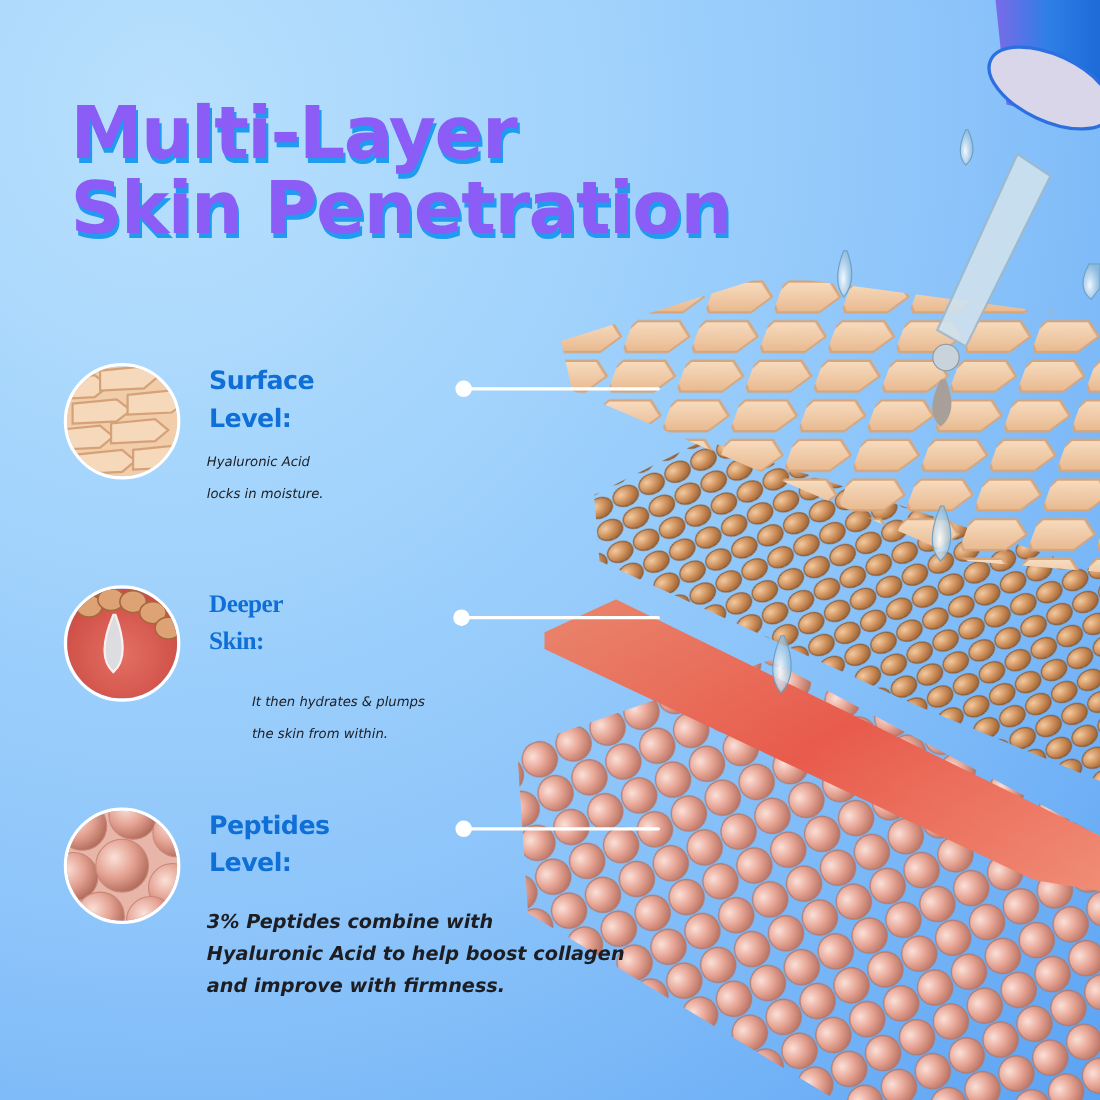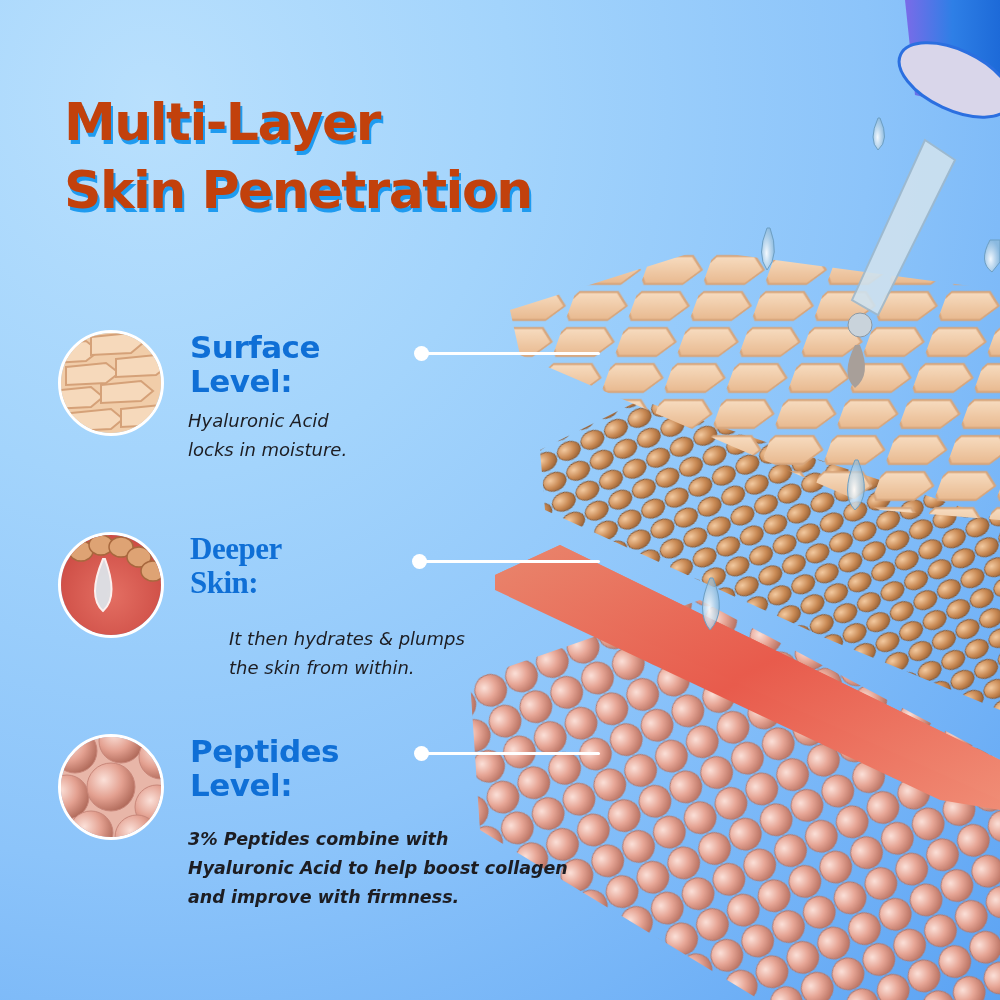--- a/index.html
+++ b/index.html
@@ -1,29 +1,29 @@
 <!DOCTYPE html>
 <html><head>
 <meta charset="utf-8">
 <style>
   html, body { margin:0; padding:0; }
   body { width:1000px; height:1000px; overflow:hidden; position:relative;
     font-family:"DejaVu Sans", sans-serif;
     background: radial-gradient(ellipse at 15% 10%, #b9e0fd 0%, #a3d4fc 30%, #8cc4fa 60%, #6fb0f6 85%, #5aa2f3 100%); }
   .title { position:absolute; left:64px; top:88px; margin:0; font-family:"DejaVu Sans", sans-serif;
-    font-weight:bold; font-size:52px; line-height:68px; color:#c2410c; letter-spacing:-1.5px;
+    font-weight:bold; font-size:66px; line-height:68px; color:#8b5cf6; letter-spacing:-1.5px;
     text-shadow: 2px 4px 0 #1f9bf0; }
   .title span { display:block; }
   .section { position:absolute; left:58px; }
   .thumb { position:absolute; left:0; width:106px; height:106px; border-radius:50%;
     border:3px solid #ffffff; box-sizing:border-box; overflow:hidden; }
-  .heading { position:absolute; left:132px; margin:0; font-weight:bold; font-size:31px; line-height:34px;
+  .heading { position:absolute; left:132px; margin:0; font-weight:bold; font-size:23px; line-height:34px;
     color:#0f6fd6; letter-spacing:-0.5px; }
   .heading span { display:block; }
-  .desc { position:absolute; left:130px; margin:0; font-style:italic; font-size:18px; line-height:29px; color:#1d1d22; white-space:nowrap; }
+  .desc { position:absolute; left:130px; margin:0; font-style:italic; font-size:12px; line-height:29px; color:#1d1d22; white-space:nowrap; }
   .desc span { display:block; }
   .desc.bold { font-weight:bold; font-size:17.5px; }
   .connector { position:absolute; height:3px; background:#ffffff; border-radius:2px; }
   .dot { position:absolute; width:15px; height:15px; border-radius:50%; background:#ffffff; }
   .art { position:absolute; left:0; top:0; width:1000px; height:1000px; pointer-events:none; }
 </style>
 </head>
 <body>
 
 <svg class="art" viewBox="0 0 1000 1000" xmlns="http://www.w3.org/2000/svg">

